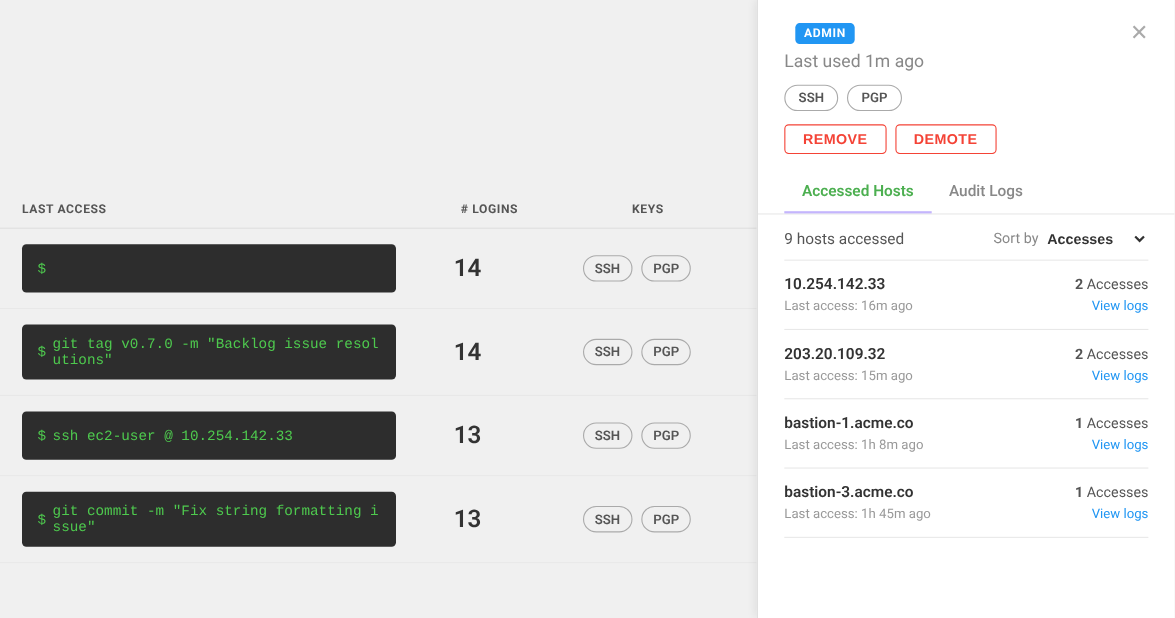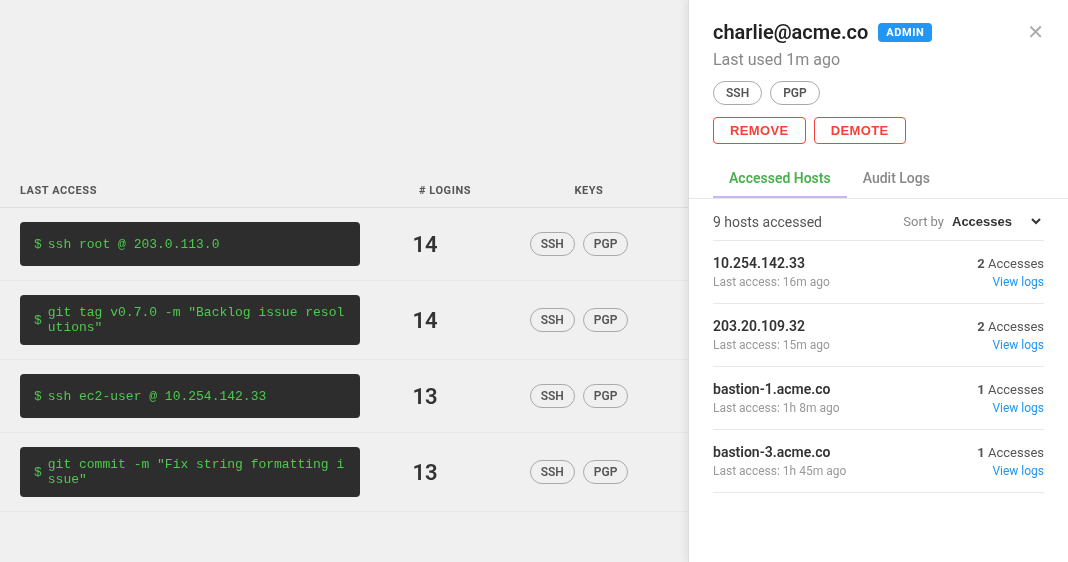--- a/index.html
+++ b/index.html
@@ -317,21 +317,20 @@
   <div class="table-header">
     <div class="col-last-access">LAST ACCESS</div>
     <div class="col-logins"># LOGINS</div>
     <div class="col-keys">KEYS</div>
   </div>
 
   <div id="table-rows">
       <div class="table-row">
       <div class="cmd-block">
         <span class="dollar">$</span>
-        <span class="cmd-text">ssh root @ 203.0.113.0</span>
       </div>
       <div class="login-count">14</div>
       <div class="key-badges">
         <span class="key-badge">SSH</span>
           <span class="key-badge">PGP</span>
       </div>
     </div>
       <div class="table-row">
       <div class="cmd-block">
         <span class="dollar">$</span>
@@ -365,21 +364,20 @@
           <span class="key-badge">PGP</span>
       </div>
     </div>
     </div>
 </div>
 
 <div class="right-panel">
   <div class="right-header">
     <div class="user-title-row">
       <div style="display:flex; align-items:center;">
-        <span class="user-name">charlie@acme.co</span>
         <span class="admin-badge">ADMIN</span>
       </div>
       <button class="close-btn">✕</button>
     </div>
     <div class="last-used">Last used 1m ago</div>
     <div class="auth-badges" id="auth-badges">
         <span class="auth-badge">SSH</span>
         <span class="auth-badge">PGP</span>
       </div>
     <div class="action-buttons" id="action-buttons">

